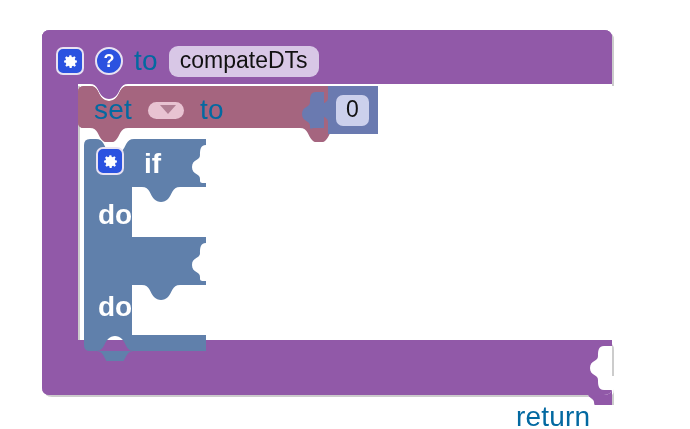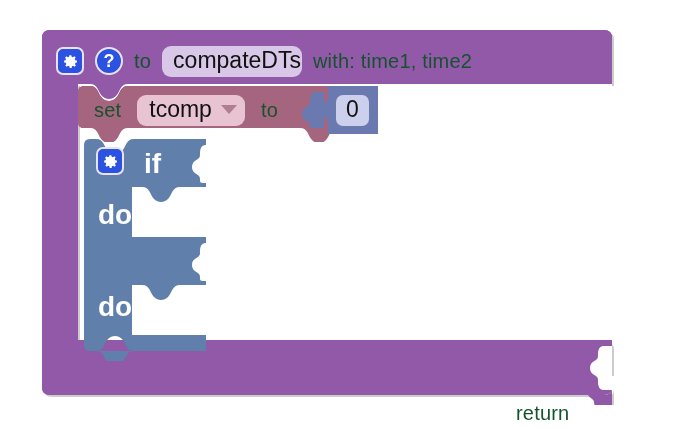--- a/index.html
+++ b/index.html
@@ -7,22 +7,22 @@
     width:690px;height:429px;
     background:#ffffff;
     font-family:"Liberation Sans", sans-serif;
     overflow:hidden;
     position:relative;
   }
   .canvas{position:absolute;inset:0;}
 
   
   .lbl{
-    color:#14532d;
-    font-size:20px;
+    color:#0369a1;
+    font-size:28px;
     line-height:1;
     white-space:nowrap;
     letter-spacing:.2px;
   }
 
   
   #proc-block{
     position:absolute;left:42px;top:30px;
     width:570px;height:365px;
   }
@@ -46,21 +46,21 @@
     box-sizing:border-box;
     color:#fff;font-size:18px;font-weight:bold;
     font-family:"Liberation Sans", sans-serif;
     line-height:1;
   }
   .field-light{
     background:#d8c7e6;
     border-radius:9px;
     color:#111;
     font-size:23px;
-    padding:3px 1px 5px 11px;
+    padding:3px 11px 5px 11px;
     line-height:1;
     white-space:nowrap;
   }
 
   
   #set-block{position:absolute;left:78px;top:86px;width:260px;height:48px;}
   #set-svg{position:absolute;left:0;top:0;}
   #set-row{
     position:absolute;left:16px;top:0;height:48px;
     display:flex;align-items:center;gap:16px;
@@ -177,21 +177,20 @@
         <svg width="17" height="17" viewBox="0 0 24 24">
           <path fill="#ffffff" d="M12 8.2a3.8 3.8 0 1 0 0 7.6 3.8 3.8 0 0 0 0-7.6zm0 5.8a2 2 0 1 1 0-4 2 2 0 0 1 0 4z"></path>
           <path fill="#ffffff" d="M21 13.4v-2.8l-2.4-.4a6.9 6.9 0 0 0-.7-1.7l1.4-2-2-2-2 1.4a6.9 6.9 0 0 0-1.7-.7L13.2 3h-2.8l-.4 2.4c-.6.15-1.2.4-1.7.7l-2-1.4-2 2 1.4 2c-.3.5-.55 1.1-.7 1.7L3 10.6v2.8l2.4.4c.15.6.4 1.2.7 1.7l-1.4 2 2 2 2-1.4c.5.3 1.1.55 1.7.7l.4 2.4h2.8l.4-2.4c.6-.15 1.2-.4 1.7-.7l2 1.4 2-2-1.4-2c.3-.5.55-1.1.7-1.7l2.4-.4z"></path>
         </svg>
       </div>
       <div class="help-btn">
         <span>?</span>
       </div>
       <span class="lbl">to</span>
       <span class="field-light">compateDTs</span>
-      <span class="lbl">with: time1, time2</span>
     </div>
 
     <span class="lbl" id="return-lbl">return</span>
   </div>
 
   <div id="set-block">
     <svg id="set-svg" width="268" height="56" viewBox="0 0 268 56">
       <path d="
         M 6,0
         L 12,0
@@ -227,21 +226,20 @@
       <path d="M 238,6
                C 232,6 232,12 232,16
                C 232,22 224,20 224,28
                C 224,36 232,34 232,40
                C 232,44 232,42 238,42
                L 246,42 L 246,6 Z" fill="#6a7ab0"></path>
     </svg>
     <div id="set-row">
       <span class="lbl">set</span>
       <span class="field-pink">
-        <span>tcomp</span>
         <span class="caret"></span>
       </span>
       <span class="lbl">to</span>
     </div>
   </div>
 
   <div id="num-block">
     <svg id="num-svg" width="60" height="50" viewBox="0 0 60 50">
       <path d="M 6,0 L 56,0 L 56,48 L 6,48
                C 6,42 6,40 6,36

